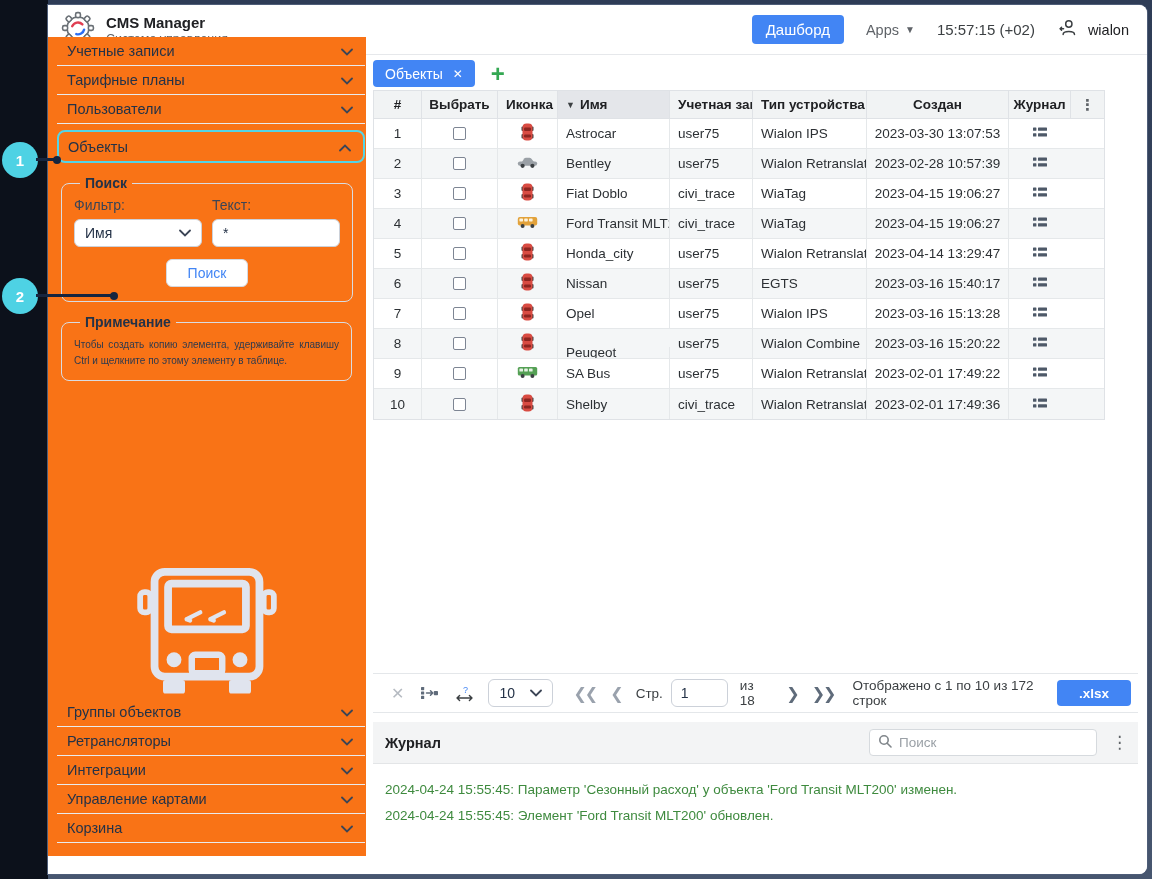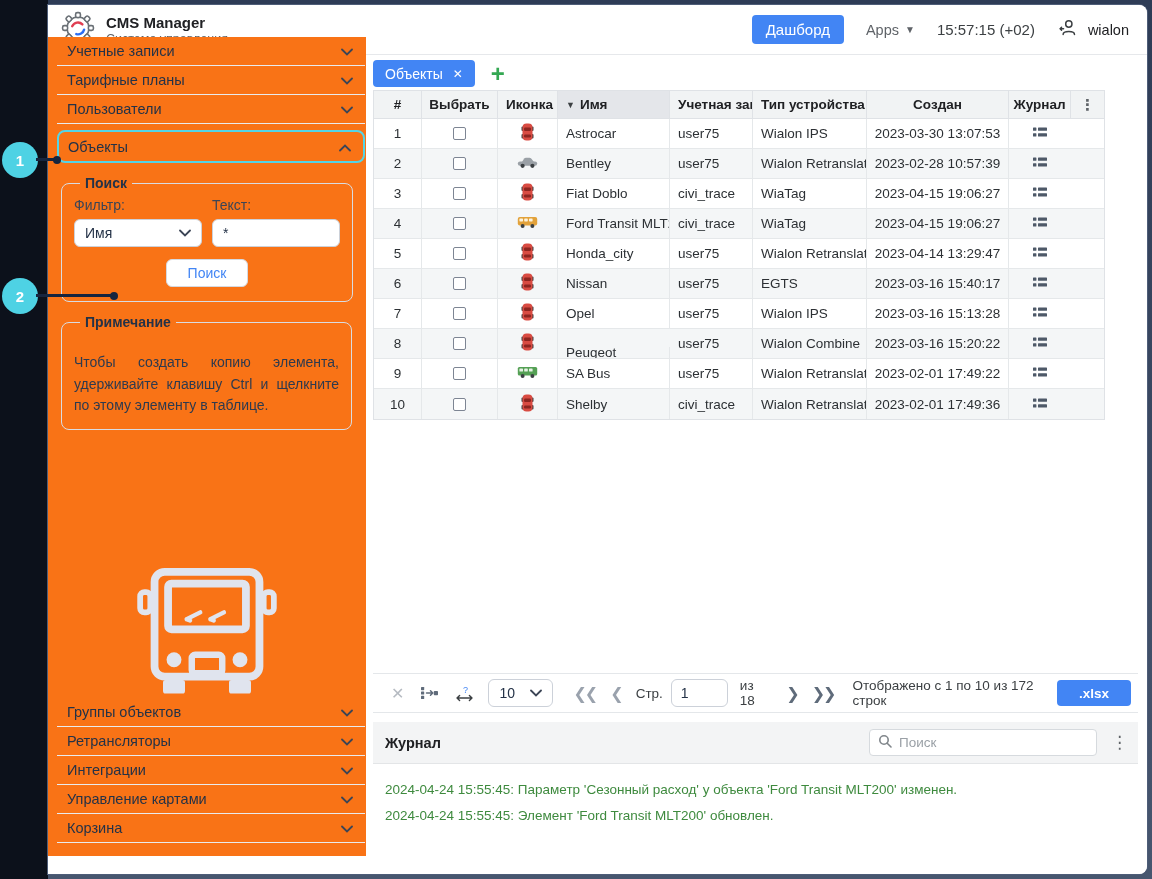--- a/index.html
+++ b/index.html
@@ -49,21 +49,21 @@
   .search-col { display:flex; flex-direction:column; gap:6px; }
   .field-label { font-size:14px; color:#3c4556; }
   .select-box { width:128px; height:28px; border:1px solid #ccd1d9; border-radius:6px;
     display:flex; align-items:center; justify-content:space-between; padding:0 10px;
     font-size:14px; color:#243247; cursor:pointer; background:#fff; }
   .text-input { width:128px; height:28px; border:1px solid #ccd1d9; border-radius:6px;
     padding:0 10px; font-size:14px; color:#243247; font-family:inherit; }
   .btn-search { display:block; margin:12px auto 2px auto; width:82px; height:28px;
     background:#fff; border:1px solid #d5d9e0; border-radius:6px; color:#4285f4;
     font-size:14px; cursor:pointer; font-family:inherit; }
-  .note-text { font-size:14px; color:#2e3a4e; line-height:1.55; text-align:justify; margin-top:18px; }
+  .note-text { font-size:10px; color:#2e3a4e; line-height:1.55; text-align:justify; margin-top:3px; }
   .bus-watermark { position:absolute; left:0; top:528px; width:318px; display:flex; justify-content:center; }
   .bottom-menu-wrap { position:absolute; left:0; top:661px; width:318px; }
   
   .main { position:absolute; left:318px; top:50px; width:781px; height:819px; background:#fff; }
   .tabbar { position:absolute; left:7px; top:5px; display:flex; align-items:center; gap:16px; }
   .tab-active { display:inline-flex; align-items:center; gap:10px; background:#4285f4; color:#fff;
     border-radius:4px; height:27px; padding:0 12px; font-size:14px; cursor:pointer; }
   .tab-close { font-size:12px; color:#fff; cursor:pointer; line-height:1; }
   .tab-add { color:#34a853; font-size:24px; font-weight:700; cursor:pointer; line-height:1; }
   

